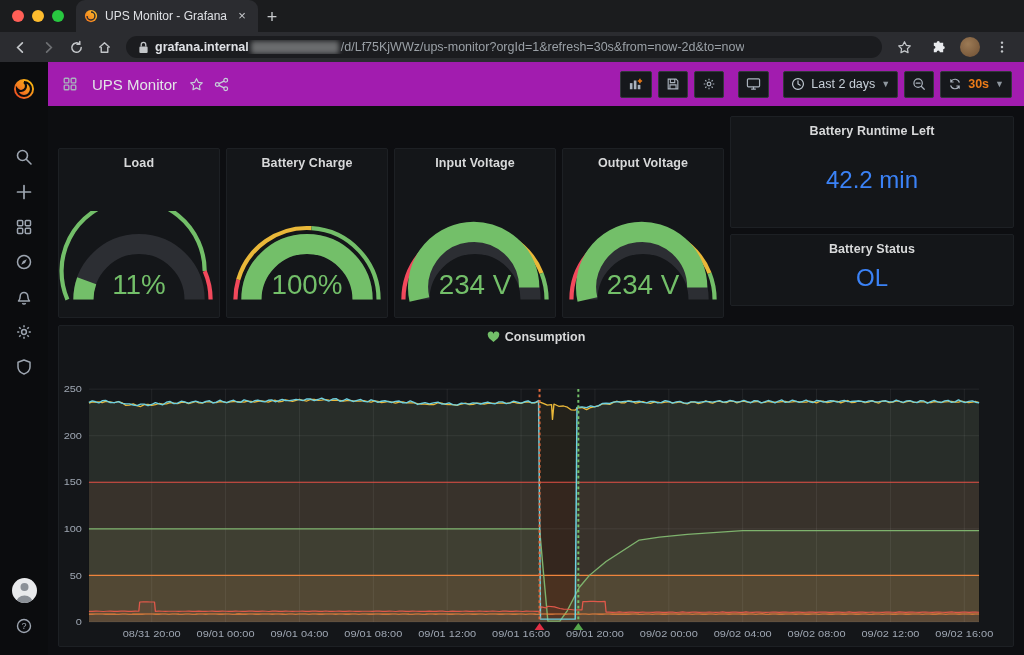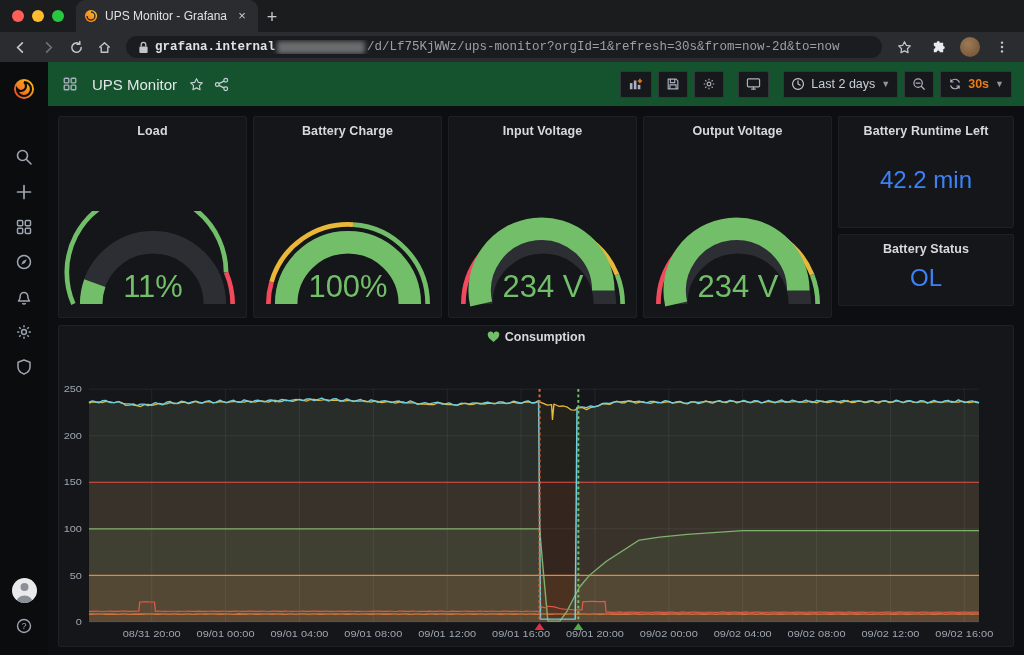--- a/index.html
+++ b/index.html
@@ -11,50 +11,50 @@
   .lights { display:flex; gap:8px; align-items:center; height:32px; padding:0 12px 0 2px; }
   .light { width:12px; height:12px; border-radius:50%; }
   .light.red { background:#ff5f57; } .light.yellow { background:#febc2e; } .light.green { background:#28c840; }
   .tab { width:182px; height:28px; background:#2b2c30; border-radius:9px 9px 0 0; display:flex; align-items:center; gap:7px; padding:16px 8px; }
   .tab-title { color:#dfe1e5; font-size:12px; flex:1; white-space:nowrap; overflow:hidden; }
   .tab-close { color:#c8cacd; font-size:13px; width:16px; height:16px; line-height:16px; text-align:center; border-radius:50%; }
   .newtab { color:#c8cacd; font-size:18px; width:28px; height:28px; line-height:26px; text-align:center; }
   .toolbar { height:30px; background:#2b2c30; display:flex; align-items:center; gap:4px; padding:0 8px; }
   .navbtn { width:24px; height:24px; display:flex; align-items:center; justify-content:center; color:#c3c6c9; }
   .navbtn.dim { color:#6e7073; }
-  .omnibox { flex:1; height:22px; background:#1b1c1f; border-radius:11px; display:flex; align-items:center; gap:6px; padding:0 12px; margin:0 6px;font-family:Liberation Mono, monospace; }
+  .omnibox { flex:1; height:22px; background:#1b1c1f; border-radius:11px; display:flex; align-items:center; gap:6px; padding:0 12px; margin:0 6px; }
   .url { font-size:12.5px; color:#dfe1e5; white-space:nowrap; overflow:hidden; display:flex; align-items:center; }
   .url .path { color:#9aa0a6; }
   .redacted { display:inline-block; width:88px; height:13px; background:#6a6c6e; border-radius:2px; filter:blur(2.5px); margin:0 2px; }
   .omni-actions { display:flex; align-items:center; gap:10px; padding-right:2px; }
   .chrome-avatar { width:20px; height:20px; border-radius:50%; background:radial-gradient(circle at 40% 35%, #9c7a55, #6e4f33); }
 
   
   .app { flex:1; display:flex; background:#0d0e11; min-height:0; }
   .sidebar { width:48px; background:#0b0c0e; display:flex; flex-direction:column; align-items:center; padding:10px 0 12px; }
   .side-icon { width:34px; height:34px; display:flex; align-items:center; justify-content:center; }
   .side-list { display:flex; flex-direction:column; gap:1px; margin-top:34px; }
   .side-bottom { margin-top:auto; display:flex; flex-direction:column; gap:6px; align-items:center; }
   .avatar-circle { width:25px; height:25px; border-radius:50%; background:#e9eaec; display:flex; align-items:flex-end; justify-content:center; overflow:hidden; }
 
   .main { flex:1; display:flex; flex-direction:column; min-width:0; }
-  .topnav { height:44px; display:flex; align-items:center; padding:0 12px 0 14px; background:#14532d; }
+  .topnav { height:44px; display:flex; align-items:center; padding:0 12px 0 14px; background:#a21caf; }
   .nav-left { display:flex; align-items:center; gap:10px; }
   .dash-title { color:#e3e5e8; font-size:15px; margin:0 2px 0 4px; }
   .nav-right { margin-left:auto; display:flex; align-items:flex-end; gap:6px; }
   .gbtn { height:27px; min-width:30px; background:#16181c; border:1px solid #33363b; border-radius:2px; display:flex; align-items:center; justify-content:center; gap:6px; padding:0 7px; color:#aab2bd; font-size:12.5px; }
   .gbtn .lbl { color:#c7d0d9; }
   .gbtn.spaced { margin-left:8px; }
   .orange { color:#eb7b18; font-weight:bold; }
   .chev { font-size:9px; color:#8e969f; }
 
   .dashboard { flex:1; padding:10px 10px 6px; overflow:hidden; }
   .row1 { display:flex; gap:6px; height:202px; }
   .panel { background:#141619; border:1px solid #1d2024; border-radius:2px; position:relative; display:flex; flex-direction:column; }
-  .gauge-panel { width:189px; }
+  .gauge-panel { width:162px;margin-top:32px; }
   .panel-title { text-align:center; color:#d8d9da; font-size:12.5px; font-weight:bold; padding-top:7px; letter-spacing:.1px; }
   .gauge-wrap { flex:1; display:flex; align-items:flex-end; justify-content:center; padding-bottom:8px; }
   .rightcol { flex:1; display:flex; flex-direction:column; gap:6px; }
   .stat-panel { flex:none; }
   .stat-panel.p1 { height:112px; } .stat-panel.p2 { height:72px; }
   .stat-value { flex:1; display:flex; align-items:center; justify-content:center; color:#3b82f6; font-size:24px; font-weight:normal; padding-bottom:6px; }
   .row2 { margin-top:7px; height:322px; }
   .chart-panel { height:100%;gap:33px; }
   .chart-title-row { height:24px; display:flex; align-items:center; justify-content:center; gap:5px; }
   .chart-title-row span { color:#d8d9da; font-size:12.5px; font-weight:bold; }

